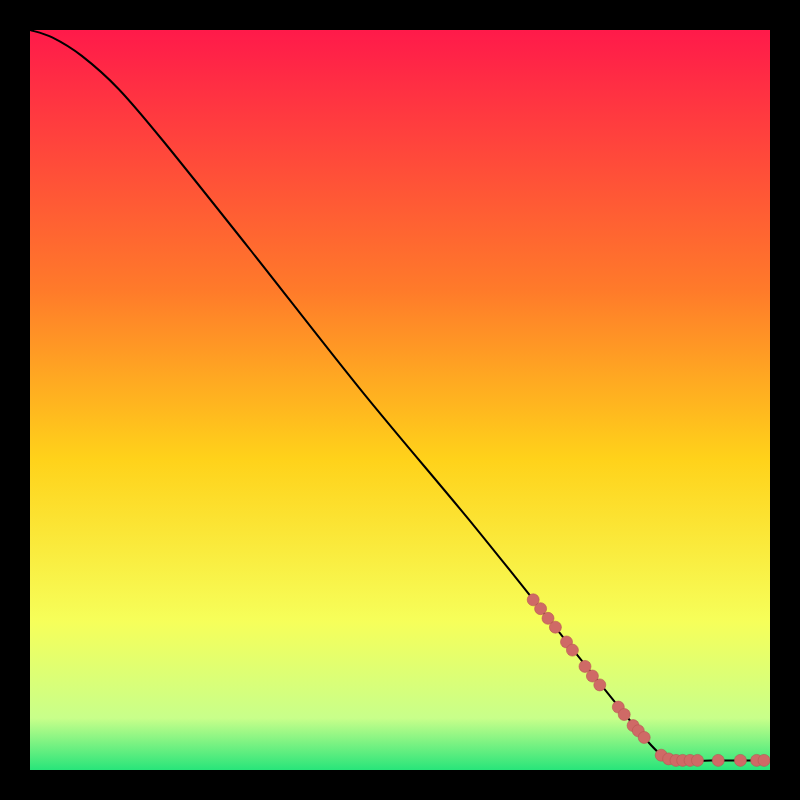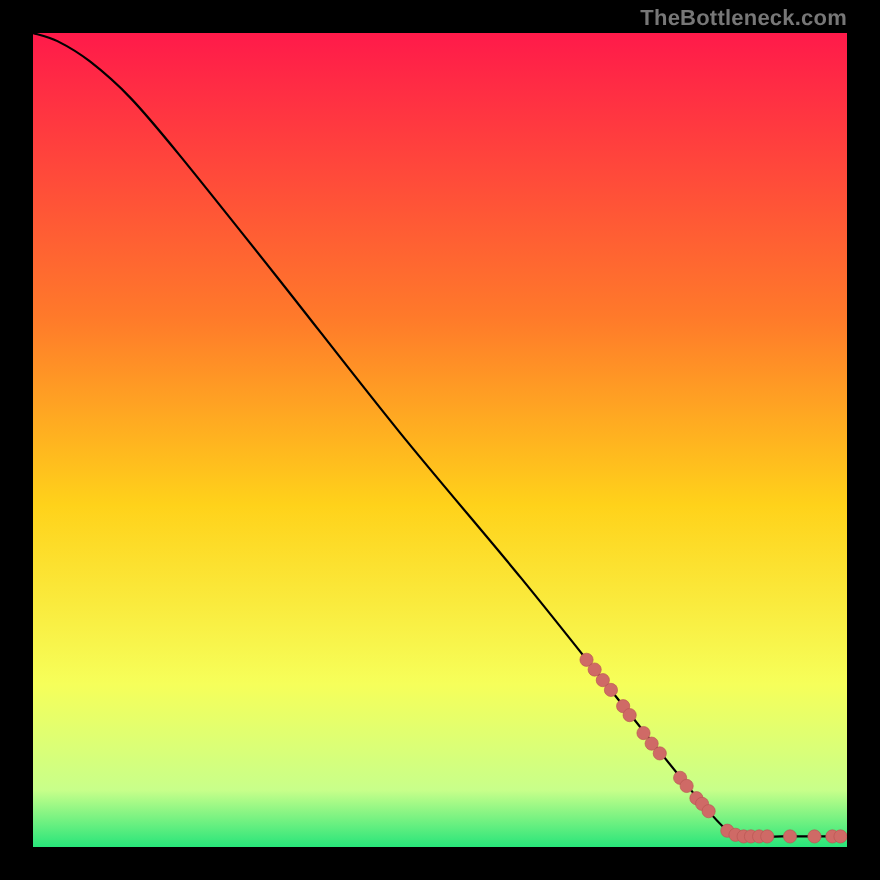--- a/index.html
+++ b/index.html
@@ -34,21 +34,20 @@
     font-weight: 600;
     color: #777;
     letter-spacing: 0.2px;
   }
   svg { display: block; }
 </style>
 </head>
 <body>
 
 <div class="frame">
-  <div class="watermark">TheBottleneck.com</div>
 
   <div class="plot">
     <svg id="chart-svg" width="740" height="740" viewBox="0 0 740 740">
       <defs>
         <linearGradient id="bg-grad" x1="0" y1="0" x2="0" y2="1">
           <stop id="g0" offset="0%" stop-color="#ff1a4a"></stop>
           <stop id="g1" offset="35%" stop-color="#ff7a2a"></stop>
           <stop id="g2" offset="58%" stop-color="#ffd21a"></stop>
           <stop id="g3" offset="80%" stop-color="#f6ff5a"></stop>
           <stop id="g4" offset="93%" stop-color="#c8ff8a"></stop>

